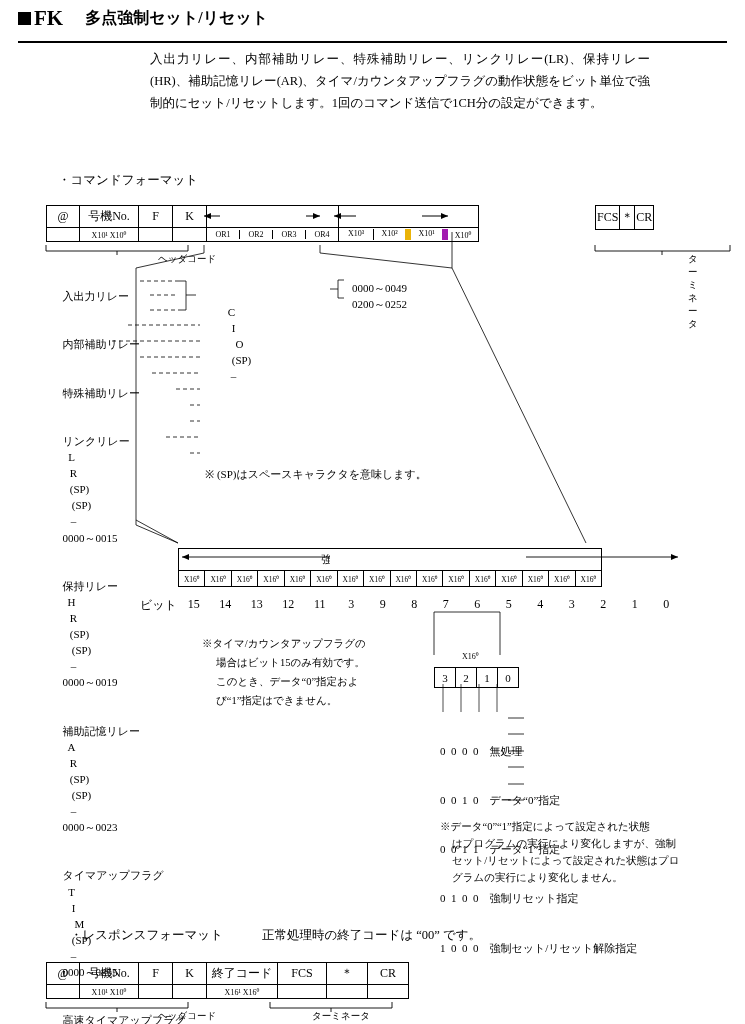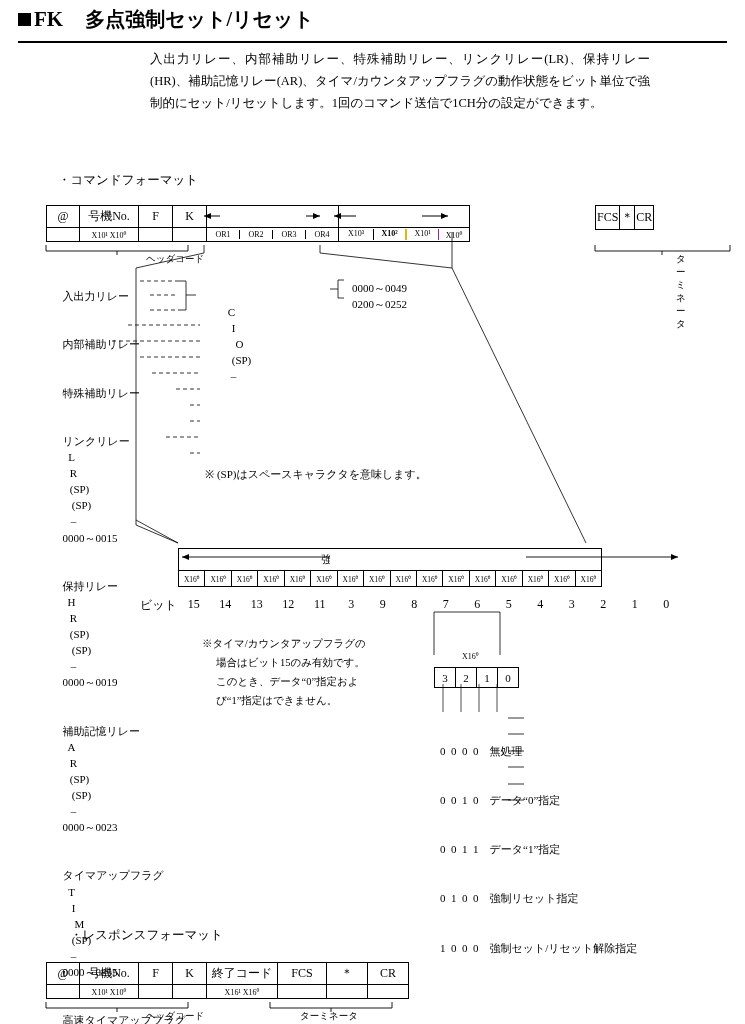--- a/index.html
+++ b/index.html
@@ -10,39 +10,39 @@
     color:#000;
     position:relative;
     overflow:hidden;
   }
   .page{position:relative;width:602px;height:1024px;}
 
   
   .title-row{position:absolute;left:18px;top:6px;display:flex;align-items:center;}
   .sq{width:13px;height:13px;background:#000;margin-right:3px;}
   .title-fk{font-size:21px;font-weight:bold;letter-spacing:0px;}
-  .title-jp{font-size:20px;font-weight:bold;margin-left:22px;}
+  .title-jp{font-size:16px;font-weight:bold;margin-left:22px;}
   .hr{position:absolute;left:18px;top:41px;width:709px;height:2px;background:#000;}
 
   .intro{position:absolute;left:150px;top:48px;width:500px;font-size:12.5px;line-height:22px;text-align:justify;}
 
   
   .cap{position:absolute;font-size:12.5px;}
 
   
   .cfmt{position:absolute;left:46px;top:205px;border-collapse:collapse;}
   .cfmt td{border:1px solid #000;text-align:center;font-size:12px;padding:0;}
   .cfmt .r1 td{height:21px;}
   .cfmt .r2 td{height:13px;font-size:8px;}
 
   .term{position:absolute;left:595px;top:205px;border-collapse:collapse;}
   .term td{border:1px solid #000;text-align:center;font-size:12px;height:21px;width:45px;}
 
   
-  .undercap{position:absolute;font-size:9.5px;}
+  .undercap{position:absolute;font-size:9.5px;margin-left:12px;}
 
   
   .relaylist{position:absolute;left:46px;top:272px;font-size:11px;line-height:16.1px;}
   .relaylist .row{white-space:pre;}
   .note{position:absolute;font-size:11px;}
 
   
   .fdata{position:absolute;left:178px;top:548px;border-collapse:collapse;}
   .fdata td{border:1px solid #000;text-align:center;font-size:11px;}
   .fdata .hdr{height:19px;font-size:11px;}
@@ -106,22 +106,22 @@
         <div style="display:flex;">
           <div style="width:32px;border-right:1px solid #000;">OR1</div>
           <div style="width:32px;border-right:1px solid #000;">OR2</div>
           <div style="width:32px;border-right:1px solid #000;">OR3</div>
           <div style="width:32px;">OR4</div>
         </div>
       </td>
       <td style="padding:0">
         <div style="display:flex;">
           <div style="width:34px;border-right:1px solid #000;">X10³</div>
-          <div style="width:31px;border-right:2px solid #eab308;font-weight:bold;">X10²</div>
-          <div style="width:31px;border-right:1px solid #a21caf;">X10¹</div>
+          <div style="width:31px;border-right:6px solid #eab308;">X10²</div>
+          <div style="width:31px;border-right:6px solid #a21caf;">X10¹</div>
           <div style="width:30px;">X10⁰</div>
         </div>
       </td>
     </tr>
   </tbody>
     </table>
 
   <div class="cap" style="left:224px;top:207px;font-size:11px;">オペランド</div>
   <div class="cap" style="left:360px;top:207px;font-size:11px;">CH番号</div>
 
@@ -278,22 +278,29 @@
     </table>
 
   <div class="codes">
     <div><span>0  0  0  0</span><span>　</span><span>無処理</span></div>
     <div><span>0  0  1  0</span><span>　</span><span>データ“0”指定</span></div>
     <div><span>0  0  1  1</span><span>　</span><span>データ“1”指定</span></div>
     <div><span>0  1  0  0</span><span>　</span><span>強制リセット指定</span></div>
     <div><span>1  0  0  0</span><span>　</span><span>強制セット/リセット解除指定</span></div>
   </div>
 
+  <div class="note2">
+    <div>※データ“0”“1”指定によって設定された状態</div>
+    <div style="padding-left:12px">はプログラムの実行により変化しますが、強制</div>
+    <div style="padding-left:12px">セット/リセットによって設定された状態はプロ</div>
+    <div style="padding-left:12px">グラムの実行により変化しません。</div>
+  </div>
 
   <div class="cap" style="left:70px;top:927px;">・レスポンスフォーマット</div>
+  <div class="cap" style="left:262px;top:927px;">正常処理時の終了コードは “00” です。</div>
 
   <table class="rfmt">
     <tbody>
         <tr class="r1">
       <td style="width:32px">@</td>
       <td style="width:58px">号機No.</td>
       <td style="width:33px">F</td>
       <td style="width:33px">K</td>
       <td style="width:70px">終了コード</td>
       <td style="width:48px">FCS</td>

